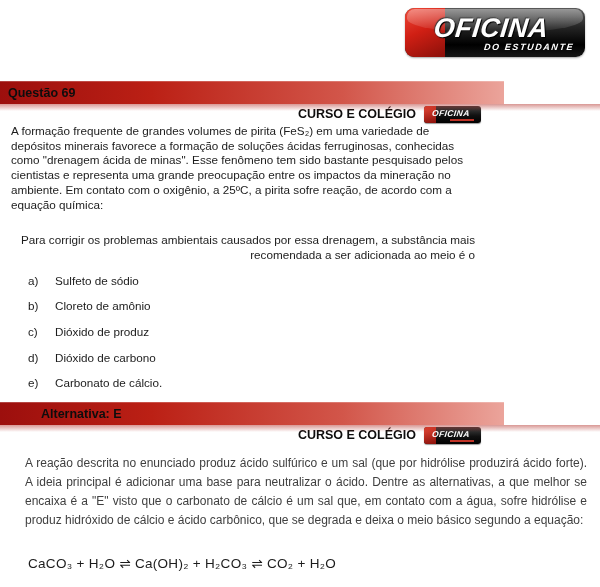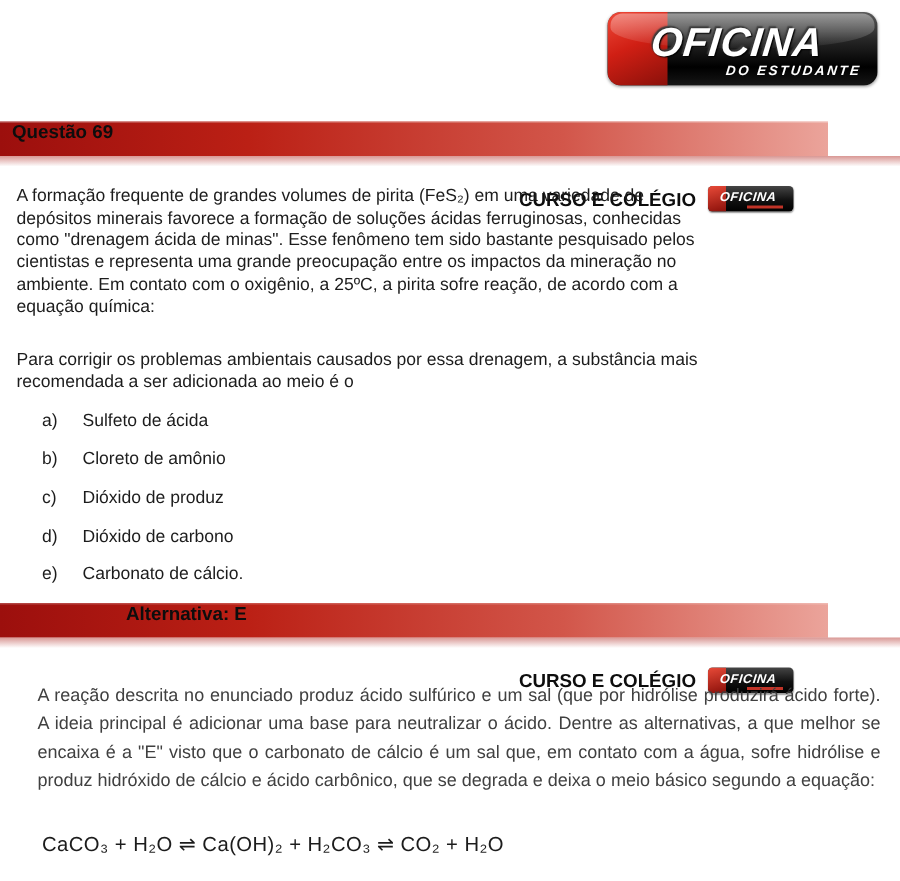--- a/index.html
+++ b/index.html
@@ -32,35 +32,35 @@
     text-shadow:1px 1px 1px #000, -1px -1px 1px #3a3a3a;
   }
   .brand-logo .brand-tagline {
     position:absolute; right:11px; bottom:5px;
     font-style:italic; font-weight:bold; font-size:9px; color:#ffffff;
     letter-spacing:1.6px; transform:skewX(-6deg);
   }
 
   
   .red-bar {
-    position:absolute; left:0; width:552px; height:23px;
+    position:absolute; left:0; width:504px; height:23px;
     background:linear-gradient(90deg,#9c0f0d 0%,#bb2015 30%,#d2564a 68%,#eba49b 100%);
-    display:flex; align-items:flex-start; justify-content:space-between;
+    display:flex; align-items:center; justify-content:space-between;
     box-shadow:inset 0 1px 0 rgba(255,255,255,.22);
   }
   .bar-fade {
     position:absolute; left:0; width:600px; height:7px;
     background:linear-gradient(180deg,rgba(170,25,18,.45),rgba(170,25,18,0));
   }
   #question-bar { top:81px; }
   #question-bar-fade { top:104px; }
   #answer-bar { top:402px; }
   #answer-bar-fade { top:425px; }
   .bar-title { font-weight:bold; font-size:12.5px; color:#0d0d0d; padding-left:8px; white-space:nowrap; }
-  #answer-bar .bar-title { padding-left:84px; }
+  #answer-bar .bar-title { padding-left:41px; }
   .bar-right { display:flex; align-items:center; gap:8px; padding-right:23px;margin-top:43px; }
   .bar-right .bar-label { font-weight:bold; font-size:12.5px; color:#0d0d0d; white-space:nowrap; }
 
   
   .mini-logo {
     width:57px; height:17px; position:relative; overflow:hidden; border-radius:3px;
     background:linear-gradient(180deg,#454545 0%,#111 55%,#000 100%);
     box-shadow:0 1px 1px rgba(0,0,0,.4); flex:none;
   }
   .mini-logo .mini-red {
@@ -74,21 +74,21 @@
   }
   .mini-logo .mini-line {
     position:absolute; right:7px; bottom:2px; width:24px; height:2px; background:#c03327;
   }
 
   
   .question-block {
     position:absolute; left:11px; top:124px; width:464px;
     font-size:11.7px; line-height:14.7px; color:#1c1c1c;
   }
-  .q-para2 { margin-top:21px; }
+  .q-para2 { margin-top:21px;text-align:right; }
   .options { margin-top:9px; }
   .option-row { display:flex; align-items:flex-start; margin-top:11px; }
   .option-letter { margin-left:17px; width:27px; flex:none; }
   .option-text { flex:1; }
 
   
   .answer-block {
     position:absolute; left:25px; top:454px; width:562px;
     font-size:12px; line-height:19px; color:#404040; text-align:justify;
   }
@@ -119,21 +119,21 @@
   </span>
 </div>
 <div class="bar-fade" id="question-bar-fade"></div>
 
 <div class="question-block">
   <div class="q-para1">A formação frequente de grandes volumes de pirita (FeS₂) em uma variedade de depósitos minerais favorece a formação de soluções ácidas ferruginosas, conhecidas como "drenagem ácida de minas". Esse fenômeno tem sido bastante pesquisado pelos cientistas e representa uma grande preocupação entre os impactos da mineração no ambiente. Em contato com o oxigênio, a 25ºC, a pirita sofre reação, de acordo com a equação química:</div>
   <div class="q-para2">Para corrigir os problemas ambientais causados por essa drenagem, a substância mais recomendada a ser adicionada ao meio é o</div>
   <div class="options">
     <div class="option-row">
       <span class="option-letter">a)</span>
-      <span class="option-text">Sulfeto de ácida</span>
+      <span class="option-text">Sulfeto de sódio</span>
     </div>
     <div class="option-row">
       <span class="option-letter">b)</span>
       <span class="option-text">Cloreto de amônio</span>
     </div>
     <div class="option-row">
       <span class="option-letter">c)</span>
       <span class="option-text">Dióxido de produz</span>
     </div>
     <div class="option-row">

